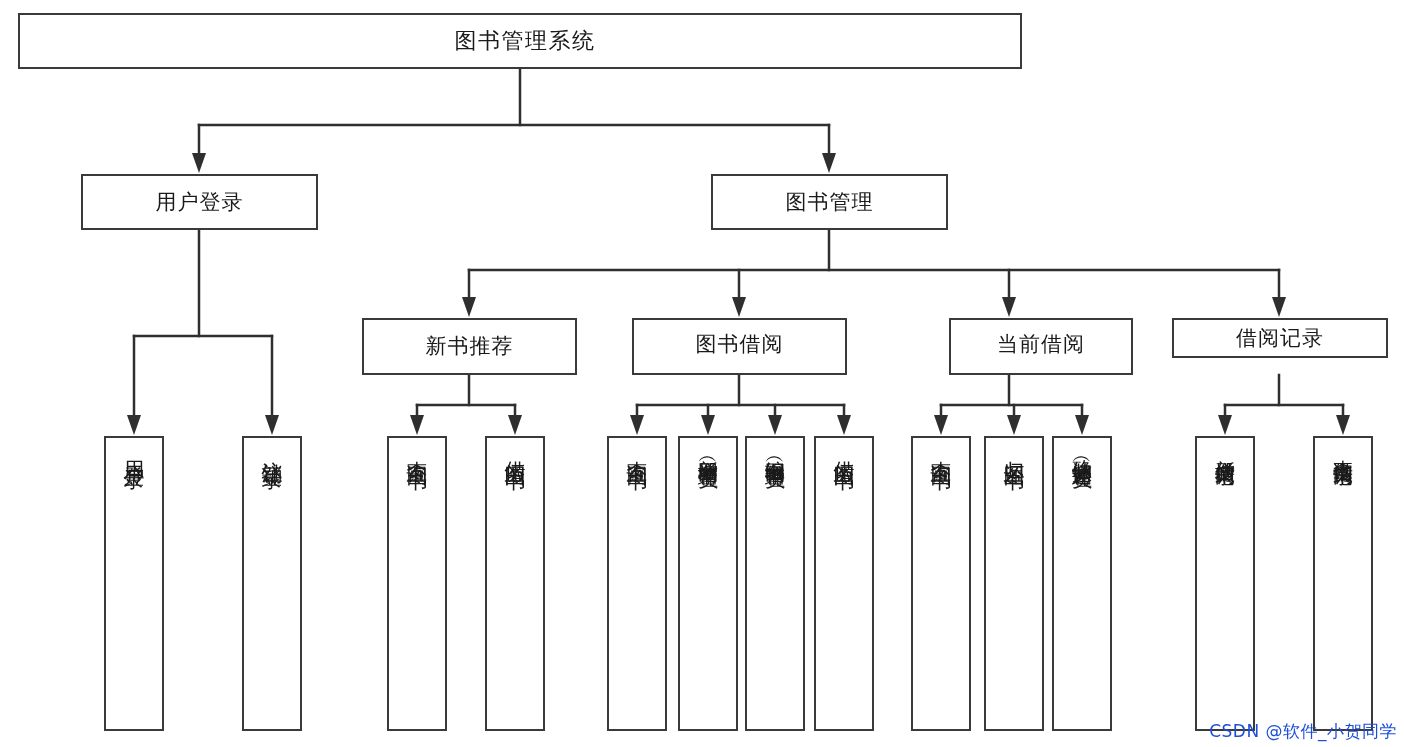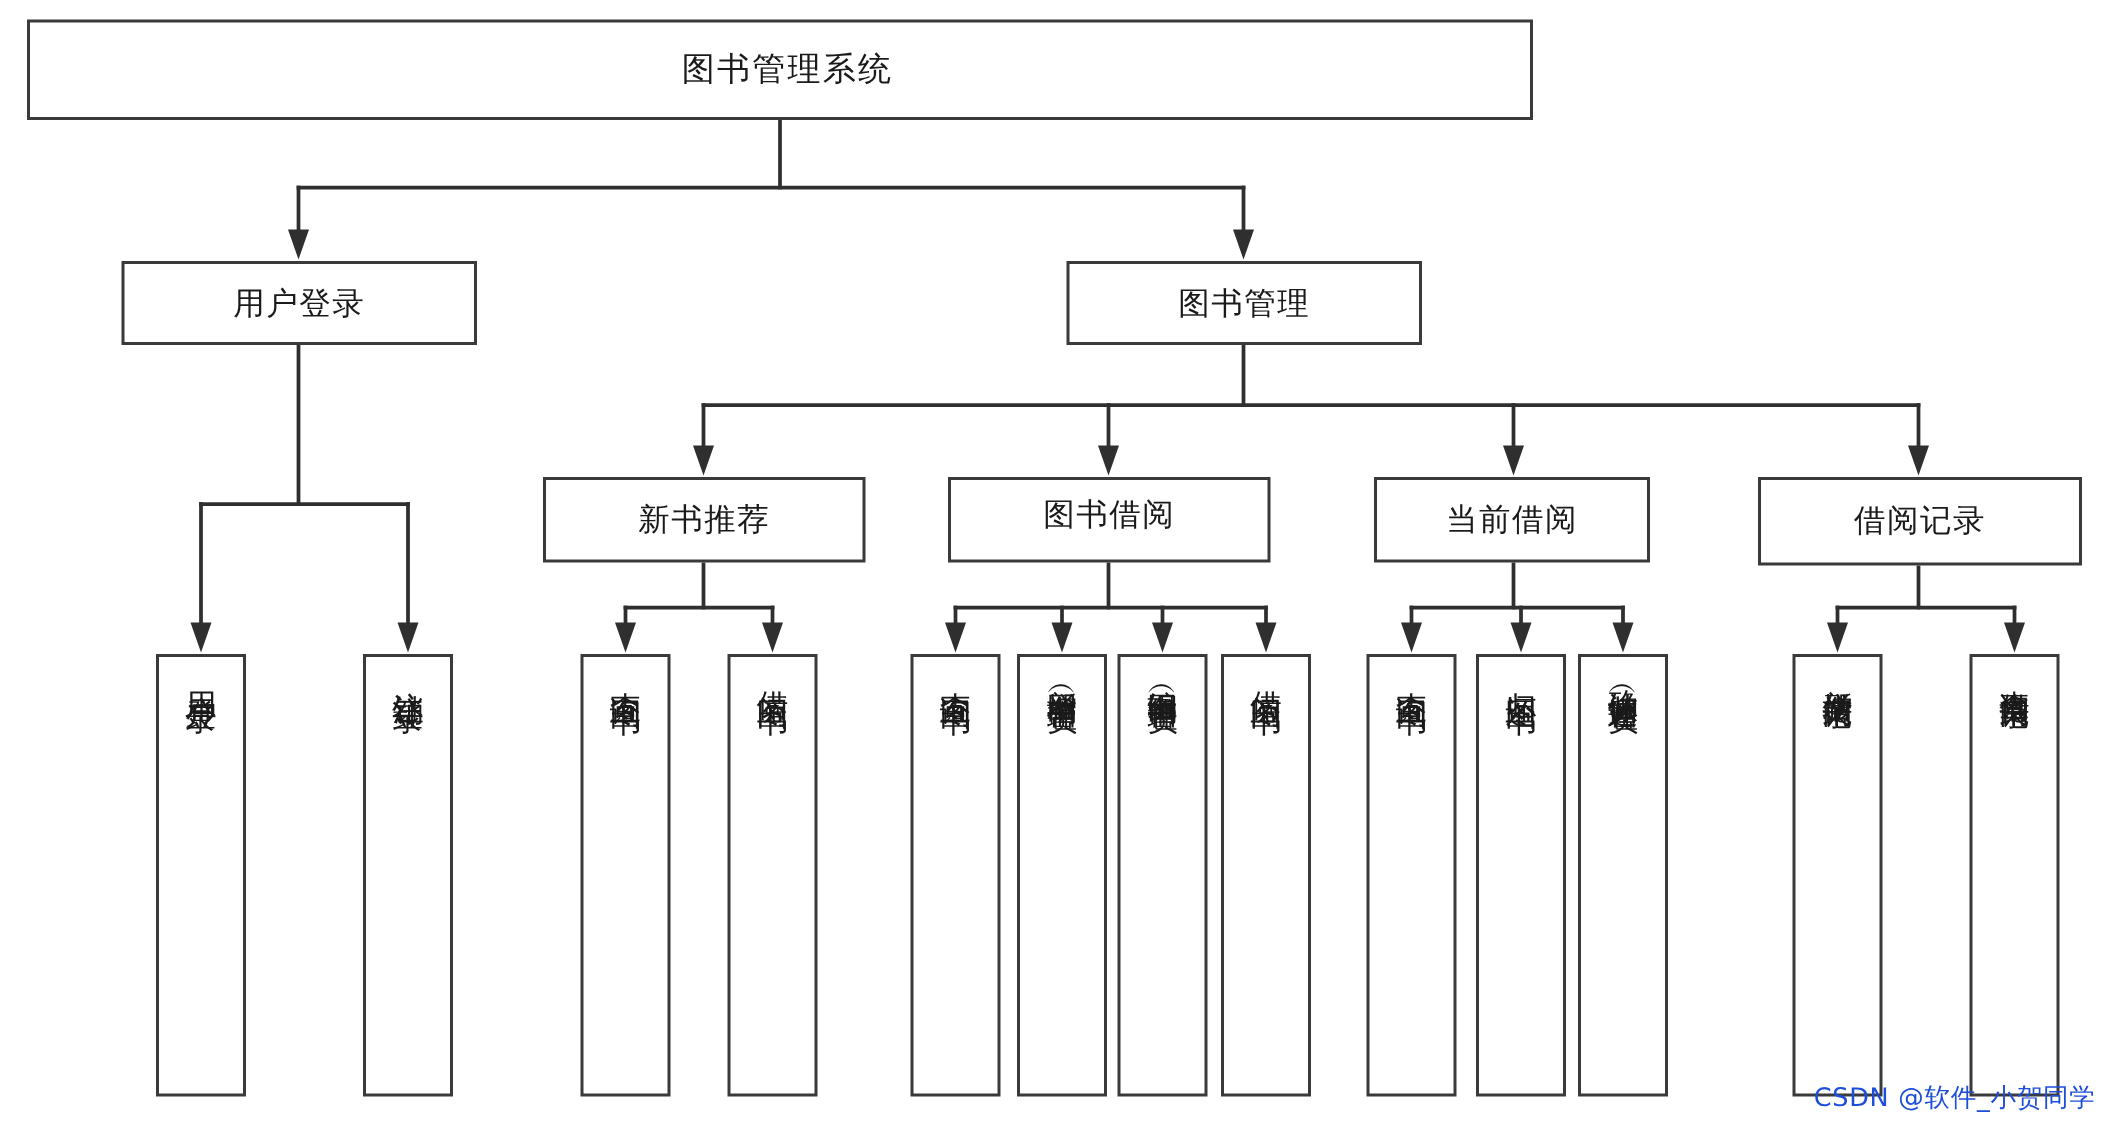--- a/index.html
+++ b/index.html
@@ -139,43 +139,43 @@
         <path d="M768,415 L782,415 L775,435 Z"></path>
         <path d="M837,415 L851,415 L844,435 Z"></path>
         <path d="M934,415 L948,415 L941,435 Z"></path>
         <path d="M1007,415 L1021,415 L1014,435 Z"></path>
         <path d="M1075,415 L1089,415 L1082,435 Z"></path>
         <path d="M1218,415 L1232,415 L1225,435 Z"></path>
         <path d="M1336,415 L1350,415 L1343,435 Z"></path>
       </g>
   </svg>
 
-  <div class="node root horiz" id="node-root" style="left: 18px; top: 13px; width: 1004px; height: 67px; padding-left: 10px;">
+  <div class="node root horiz" id="node-root" style="left: 18px; top: 13px; width: 1004px; height: 56px; padding-left: 10px;">
     <span class="node-label">图书管理系统</span>
   </div>
 
   <div id="nodes-level1">
       <div class="node horiz" style="left: 81px; top: 174px; width: 237px; height: 56px;">
         <span class="node-label">用户登录</span>
       </div>
       <div class="node horiz" style="left: 711px; top: 174px; width: 237px; height: 56px;">
         <span class="node-label">图书管理</span>
       </div>
     </div>
   <div id="nodes-level2">
       <div class="node horiz" style="left: 362px; top: 318px; width: 215px; height: 57px;">
         <span class="node-label">新书推荐</span>
       </div>
       <div class="node horiz" style="left: 632px; top: 318px; width: 215px; height: 57px; font-family: Liberation Mono, monospace;">
         <span class="node-label">图书借阅</span>
       </div>
-      <div class="node horiz" style="left: 916px; top: 318px; width: 184px; height: 57px;">
+      <div class="node horiz" style="left: 949px; top: 318px; width: 184px; height: 57px; font-family: Liberation Mono, monospace;">
         <span class="node-label">当前借阅</span>
       </div>
-      <div class="node horiz" style="left: 1172px; top: 318px; width: 216px; height: 59px;">
+      <div class="node horiz" style="left: 1172px; top: 318px; width: 216px; height: 40px;">
         <span class="node-label">借阅记录</span>
       </div>
     </div>
   <div id="nodes-leaves">
       <div class="node vert" style="left: 104px; top: 436px; width: 60px; height: 295px;">
         <span class="node-label">用户登录</span>
       </div>
       <div class="node vert" style="left: 242px; top: 436px; width: 60px; height: 295px;">
         <span class="node-label">注销登录</span>
       </div>

